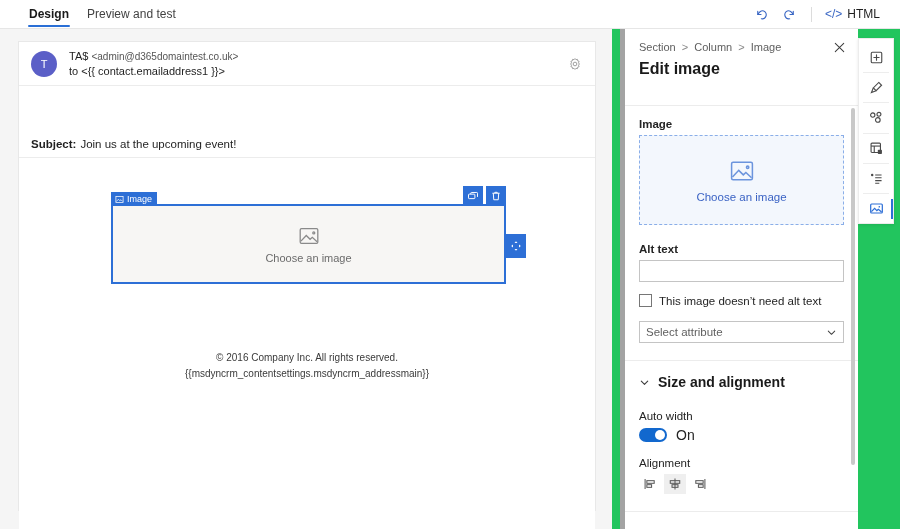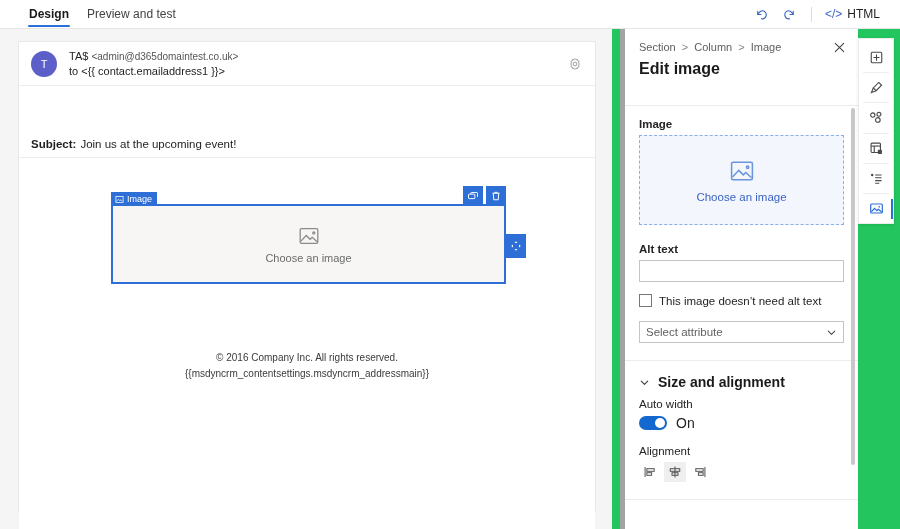--- a/index.html
+++ b/index.html
@@ -155,21 +155,21 @@
     display: flex; align-items: center; padding: 0 6px; cursor: pointer;
     font-size: 11.5px; color: #616161;
   }
   .select-box .chev { margin-left: auto; color: #424242; }
   .sect-divider { height: 1px; background: #ececec; margin: 17px -14px 0 -14px; }
   .sect-head {
     display: flex; align-items: center; gap: 9px; padding: 13px 0 8px 0; cursor: pointer;
   }
   .sect-head .chev { color: #3c3c3c; font-size: 11px; width: 10px; }
   .sect-head .sect-title { font-size: 14px; font-weight: bold; color: #1a1a1a; }
-  .sub-label { font-size: 11.5px; color: #242424; margin: 0 0 5px 0; }
+  .sub-label { font-size: 11.5px; color: #242424; margin: 12px 0 5px 0; }
   .toggle-row { display: flex; align-items: center; gap: 9px; margin-bottom: 14px; }
   .toggle {
     width: 28px; height: 14px; border-radius: 8px; background: #1268ce;
     position: relative; cursor: pointer; flex: 0 0 auto;
   }
   .toggle .knob {
     position: absolute; right: 2px; top: 2px; width: 10px; height: 10px;
     border-radius: 50%; background: #fff;
   }
   .toggle-state { font-size: 14px; color: #242424; }

